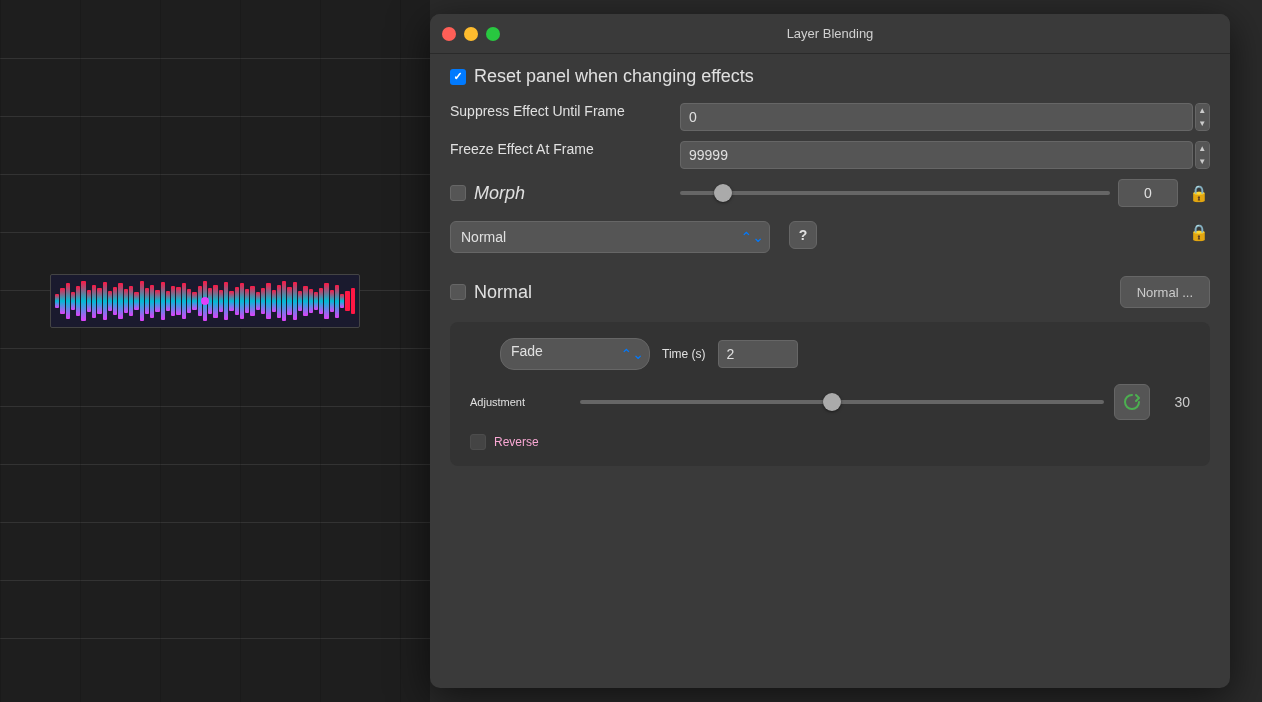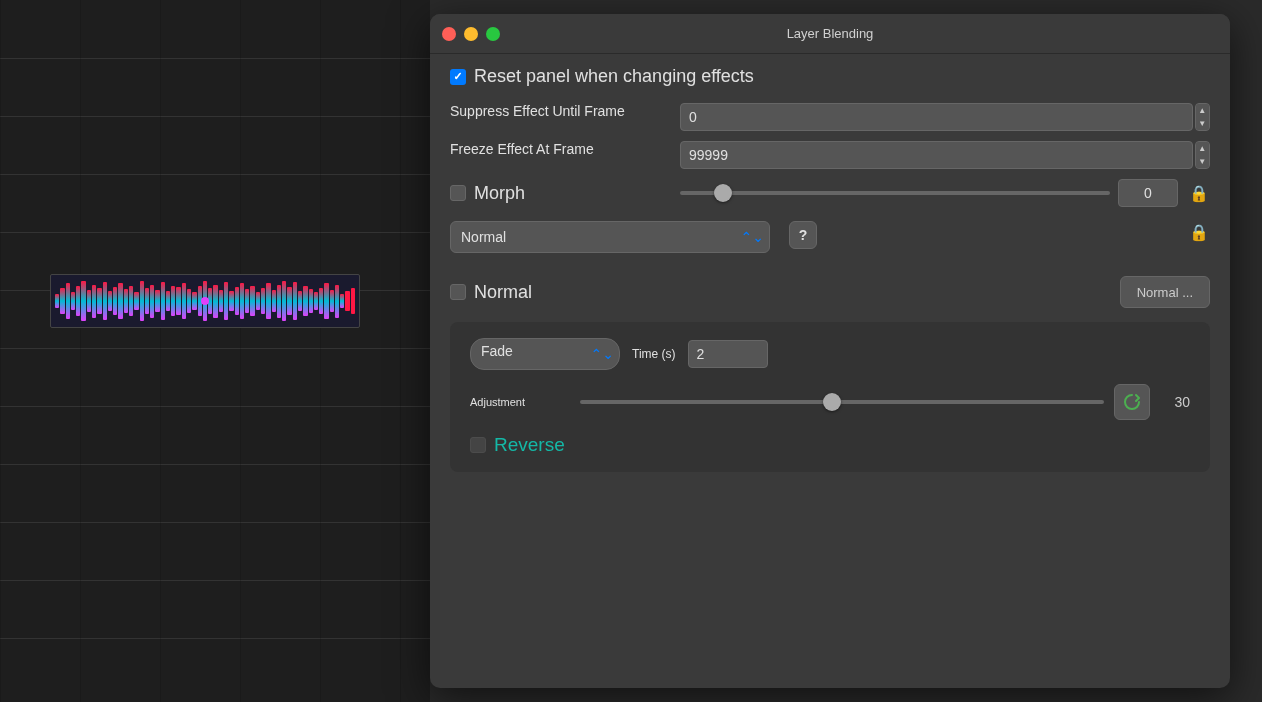--- a/index.html
+++ b/index.html
@@ -222,20 +222,21 @@
       align-items: center;
       gap: 10px;
       margin-bottom: 14px;
     }
 
     .morph-checkbox-wrap {
       display: flex;
       align-items: center;
       gap: 8px;
       min-width: 220px;
+      font-style: italic;
     }
 
     .morph-slider-wrap {
       flex: 1;
       display: flex;
       align-items: center;
       gap: 8px;
     }
 
     .slider-track {
@@ -449,22 +450,22 @@
     }
 
     
     .reverse-row {
       display: flex;
       align-items: center;
       gap: 8px;
     }
 
     .reverse-label {
-      color: #14b8a6;
-      font-size: 19px;
+      color: #f9a8d4;
+      font-size: 12px;
     }
 
     .grid-line {
       position: absolute;
       left: 0;
       width: 430px;
       height: 1px;
       background: #333;
     }
 
@@ -512,20 +513,21 @@
       background: #555;
       border: 1px solid #666;
       border-radius: 14px;
       color: #e0e0e0;
       font-size: 14px;
       padding: 4px 28px 12px 10px;
       height: 32px;
       outline: none;
       cursor: pointer;
       width: 150px;
+      margin-left: 30px;
     }
 
     .fade-arrow {
       position: absolute;
       right: 6px;
       top: 50%;
       transform: translateY(-50%);
       pointer-events: none;
       color: #007aff;
       font-size: 14px;

